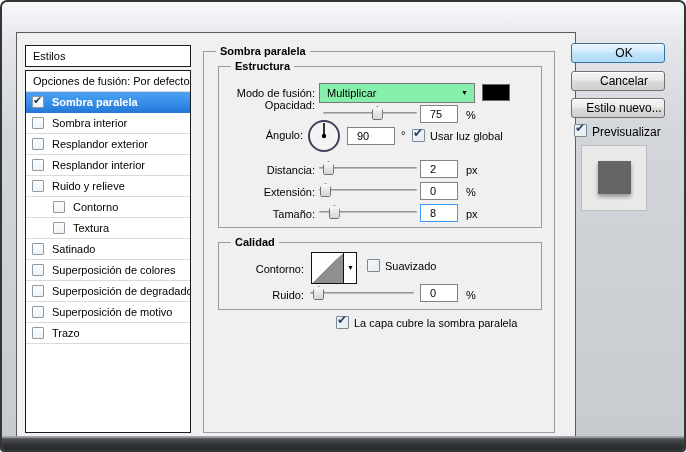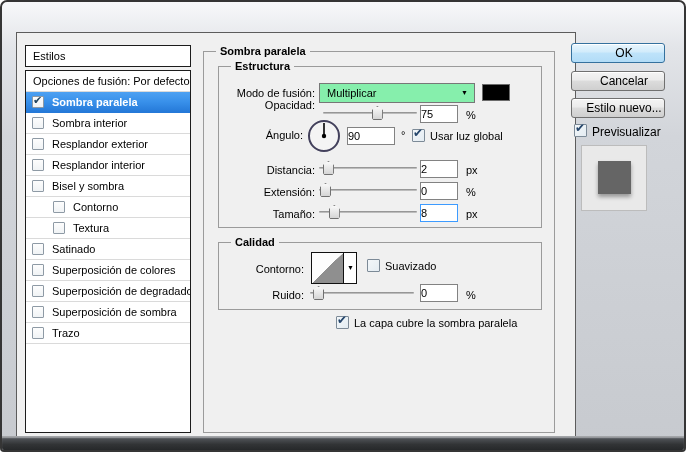--- a/index.html
+++ b/index.html
@@ -70,21 +70,21 @@
     padding:0 4px; font-weight:bold; white-space:nowrap;
   }
   .main-group { left:186px; top:18px; width:352px; height:382px; }
   .fs-structure { left:14px; top:14px; width:324px; height:162px; }
   .fs-quality  { left:14px; top:190px; width:324px; height:68px; }
   .flabel { position:absolute; text-align:right; white-space:nowrap; }
   .unit { position:absolute; white-space:nowrap; }
   .numbox {
     position:absolute; width:38px; height:18px; background:#fff;
     border:1px solid #828282; font:11px "Liberation Sans",sans-serif;
-    color:#000;
+    padding-left:9px; color:#000;
   }
   .numbox.focus { border:1px solid #3d9bff; }
   .dropdown {
     position:absolute; left:100px; top:16px; width:156px; height:20px;
     background:#86efac; border:1px solid #777; cursor:pointer;
   }
   .dropdown .val { position:absolute; left:7px; top:3px; }
   .dropdown .arr { position:absolute; right:6px; top:5px; font-size:7px; color:#000; }
   .swatch {
     position:absolute; left:263px; top:17px; width:28px; height:17px;
@@ -165,21 +165,21 @@
       <div class="row haschk">
         <span class="chk off"></span>
         <span class="lab">Resplandor exterior</span>
       </div>
       <div class="row haschk">
         <span class="chk off"></span>
         <span class="lab">Resplandor interior</span>
       </div>
       <div class="row haschk">
         <span class="chk off"></span>
-        <span class="lab">Bisel y sombra</span>
+        <span class="lab">Ruido y relieve</span>
       </div>
       <div class="row haschk indent">
         <span class="chk off"></span>
         <span class="lab">Contorno</span>
       </div>
       <div class="row haschk indent">
         <span class="chk off"></span>
         <span class="lab">Textura</span>
       </div>
       <div class="row haschk">
@@ -189,21 +189,21 @@
       <div class="row haschk">
         <span class="chk off"></span>
         <span class="lab">Superposición de colores</span>
       </div>
       <div class="row haschk">
         <span class="chk off"></span>
         <span class="lab">Superposición de degradado</span>
       </div>
       <div class="row haschk">
         <span class="chk off"></span>
-        <span class="lab">Superposición de sombra</span>
+        <span class="lab">Superposición de motivo</span>
       </div>
       <div class="row haschk">
         <span class="chk off"></span>
         <span class="lab">Trazo</span>
       </div>
     </div>
 
     <div class="group main-group">
       <span class="legend">Sombra paralela</span>
 

